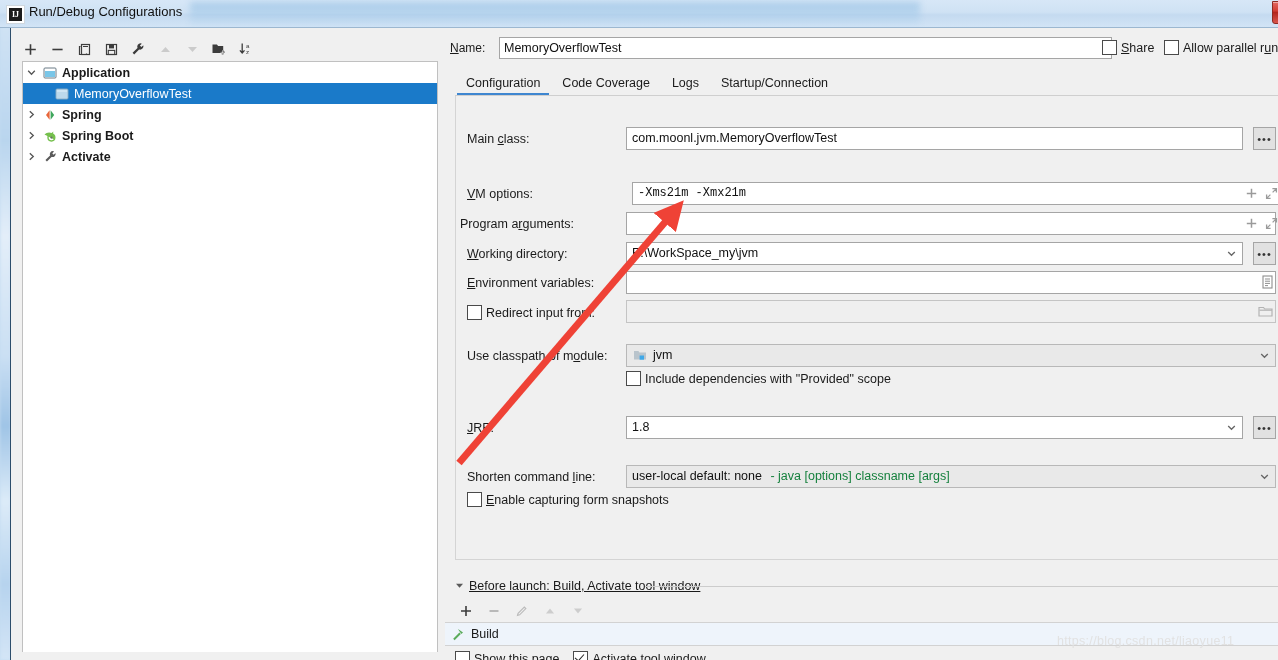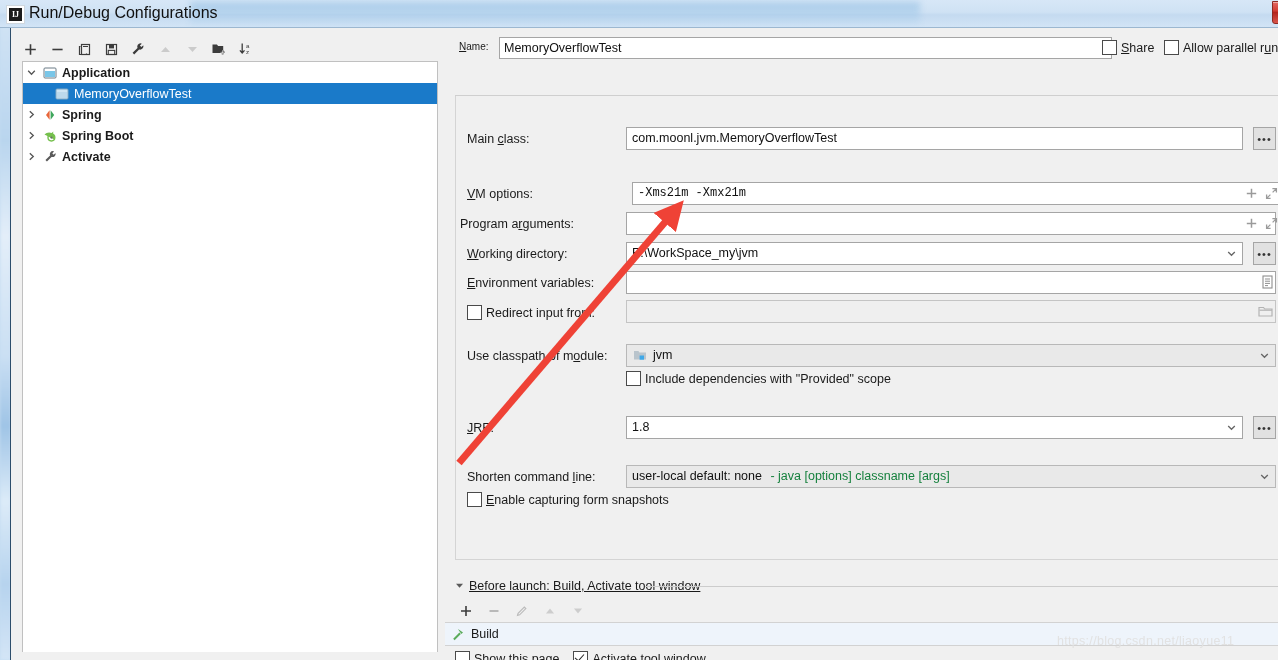--- a/index.html
+++ b/index.html
@@ -48,21 +48,21 @@
     background: #ffffff; border: 1px solid #cfd7de;
     display: flex; align-items: center; justify-content: center;
   }
   .tb-icon .ij {
     width: 13px; height: 13px; background: #1b1b1b; color: #fff;
     font-size: 8px; line-height: 13px; text-align: center; font-weight: bold;
     font-family: "Liberation Serif", serif;
   }
   .tb-title {
     position: absolute; left: 29px; top: 4px;
-    font-size: 16px; color: #101010;
+    font-size: 13px; color: #101010;
   }
   .close-btn {
     position: absolute; right: 3px; top: 1px; width: 45px; height: 21px;
     background: linear-gradient(180deg,#e36a63 0%, #d23c33 42%, #b3251d 50%, #d8554c 100%);
     border: 1px solid #8d2a23; border-radius: 0 0 3px 3px;
     box-shadow: inset 0 1px 0 rgba(255,255,255,.45);
     display: flex; align-items: center; justify-content: center;
     color: #fff; font-size: 13px; font-weight: bold;
     text-shadow: 0 1px 1px rgba(0,0,0,.5);
     cursor: pointer;
@@ -108,21 +108,21 @@
   .tree-ico { width: 20px; height: 16px; display: flex; align-items: center; justify-content: center; }
   .tree-label { padding-left: 2px; white-space: nowrap; }
   .tree-row.child { padding-left: 29px; }
 
   
   .rightpane {
     position: absolute; left: 434px; top: 0; width: 833px; height: 632px;
   }
 
   .name-row { position: absolute; left: 0px; top: 9px; width: 833px; height: 24px; }
-  .name-label { position: absolute; left: 5px; top: 4px; font-size: 10px; margin-left: 9px; }
+  .name-label { position: absolute; left: 5px; top: 4px; font-size: 12px; }
   .name-input {
     position: absolute; left: 54px; top: 0px; width: 613px; height: 22px;
     border: 1px solid #a5a5a5; background: #fff;
     font-family: "Liberation Sans", sans-serif; font-size: 12.5px;
     padding: 0 4px; box-sizing: border-box; color: #111;
   }
   .cb { display: inline-flex; align-items: center; gap: 4px; cursor: pointer; }
   .cbox {
     width: 13px; height: 13px; border: 1px solid #4a4a4a; background: #fff;
     display: inline-block; position: relative; flex: none;
@@ -375,20 +375,26 @@
           </label>
         </div>
         <div class="parallel-wrap">
           <label class="cb">
             <span class="cbox"></span>
             <span>Allow parallel r<span class="u">u</span>n</span>
           </label>
         </div>
       </div>
 
+      <div class="tabs">
+        <div class="tab active">Configuration</div>
+        <div class="tab">Code Coverage</div>
+        <div class="tab">Logs</div>
+        <div class="tab">Startup/Connection</div>
+      </div>
       <div class="tabs-rule"></div>
 
       <div class="formpane">
 
         <div class="flabel" style="left:11px; top:36px;">Main <span class="u">c</span>lass:</div>
         <div class="fin" style="left:170px; top:31px; width:617px;">com.moonl.jvm.MemoryOverflowTest</div>
         <div class="browse-btn" style="left:797px; top:31px;">•••</div>
 
         <div class="flabel" style="left:11px; top:91px;"><span class="u">V</span>M options:</div>
         <div class="fin mono" style="left:176px; top:86px; width:650px;">-Xms21m -Xmx21m</div>

